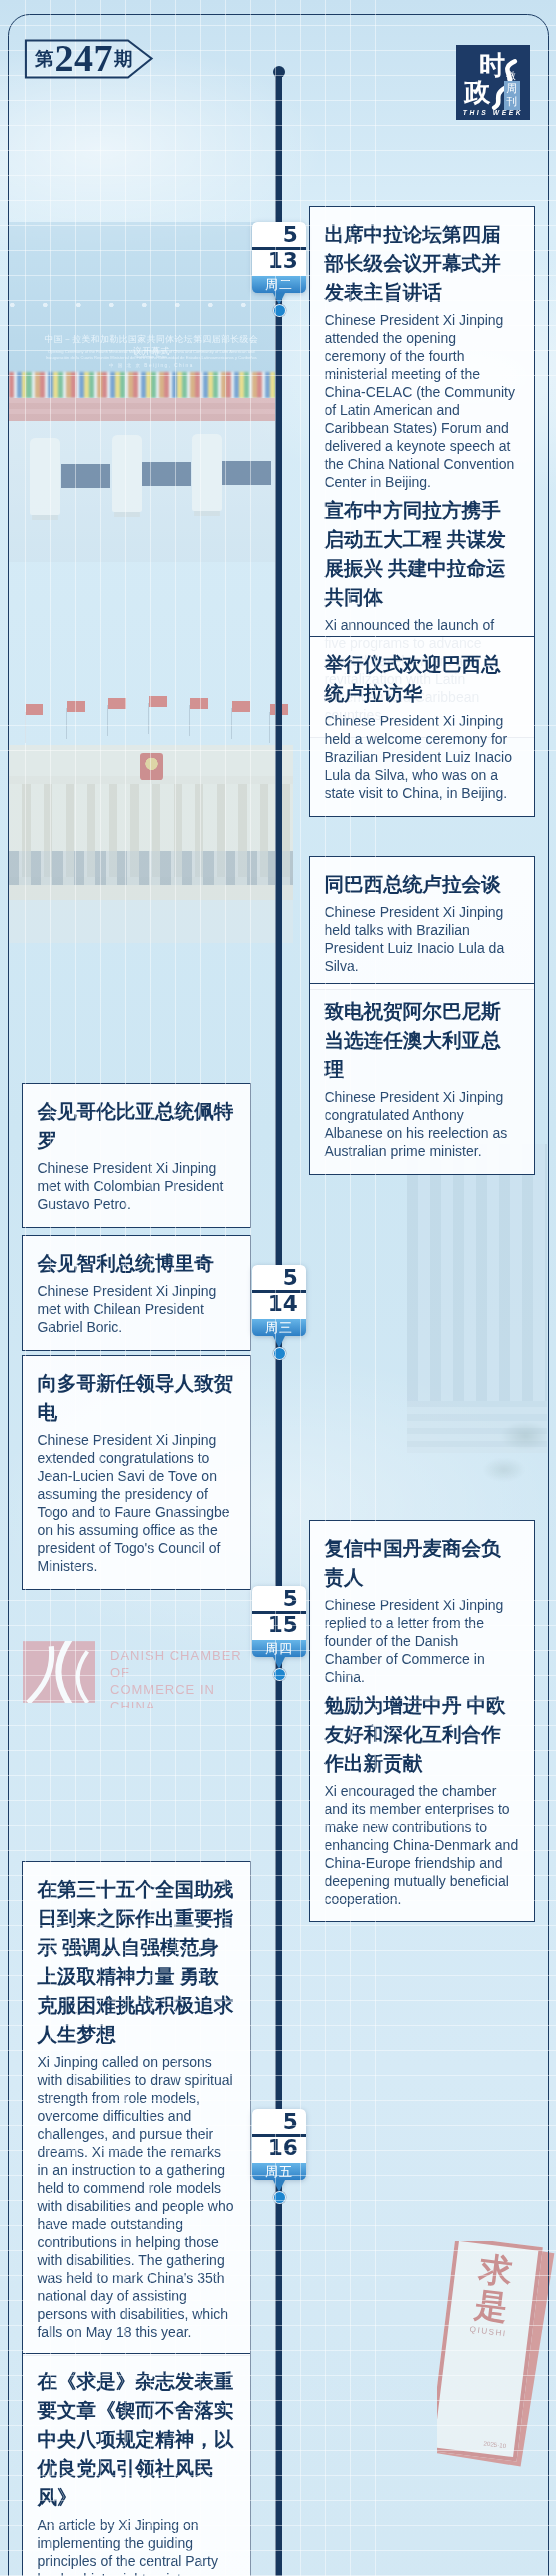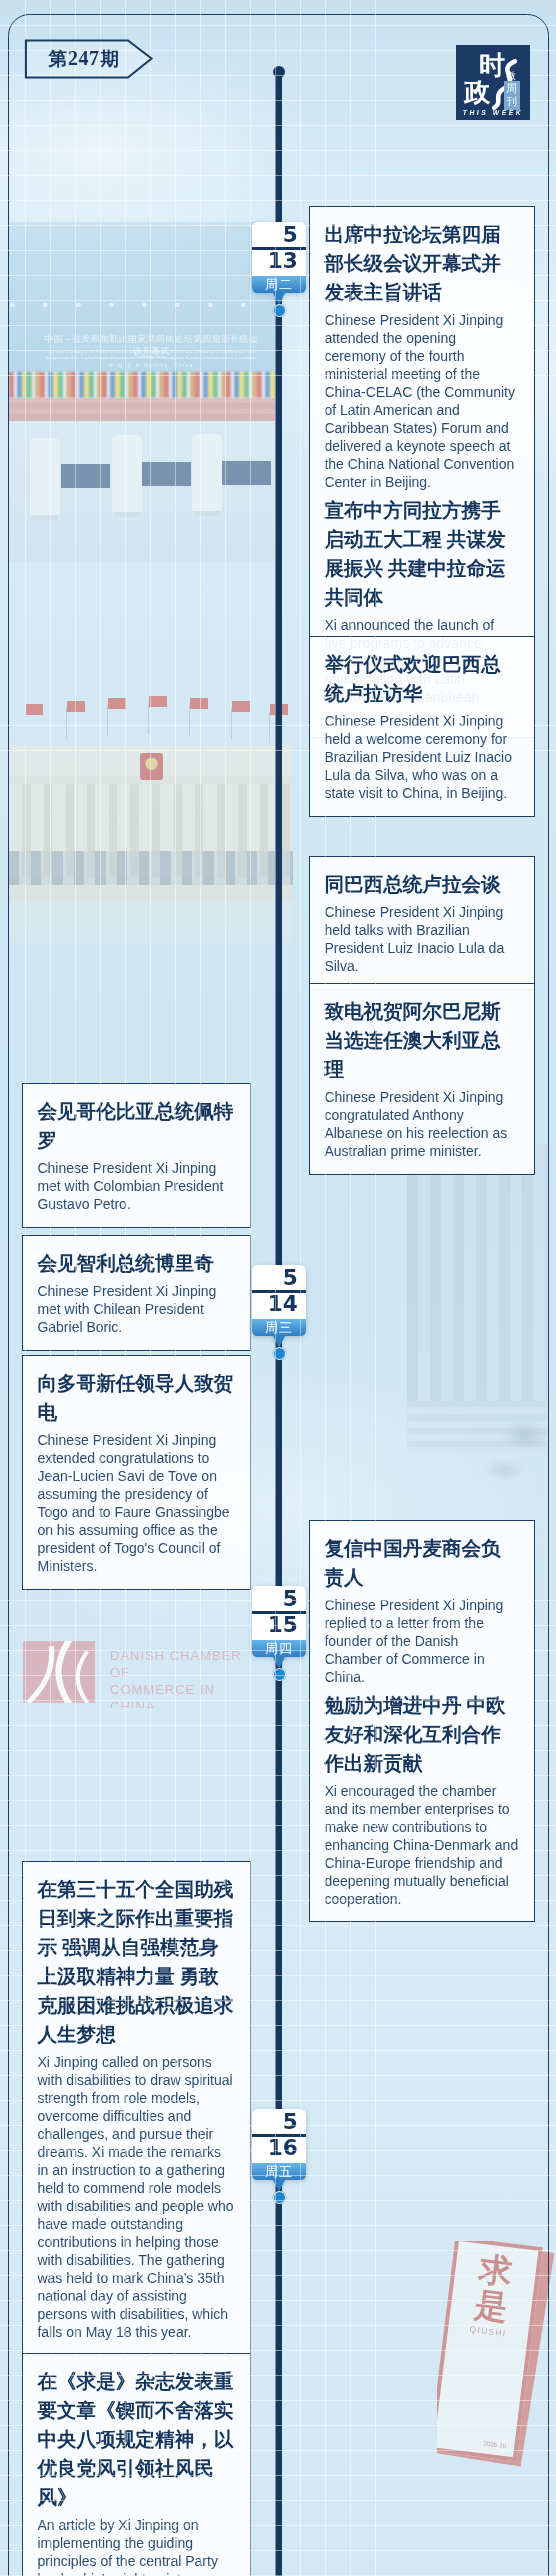--- a/index.html
+++ b/index.html
@@ -17,21 +17,21 @@
       repeating-linear-gradient(90deg, rgba(255,255,255,.45) 0 0.5px, rgba(255,255,255,0) 0.5px 25px),
       repeating-linear-gradient(180deg, rgba(255,255,255,.45) 0 0.5px, rgba(255,255,255,0) 0.5px 25px),
       radial-gradient(rgba(140,185,215,.18) 0.5px, rgba(0,0,0,0) 0.5px);
     background-size:auto,auto,3.1px 3.1px; z-index:5;}
   .frame{position:absolute;left:7.7px;top:14px;width:539px;height:3741px;border:1.5px solid #1c3c64;border-radius:21.6px;z-index:1;}
 
   
   .issue{position:absolute;left:24px;top:39px;width:130px;height:40px;z-index:6;}
   .issue svg{position:absolute;left:0;top:0;}
   .issue .txt{position:absolute;left:8.2px;top:0;width:103px;height:38px;display:flex;align-items:center;justify-content:center;color:#16365e;font-family:"Liberation Serif","DejaVu Serif",serif;font-weight:bold;}
-  .issue .small{font-size:18.5px;} .issue .big{font-size:20px;letter-spacing:0.5px;padding:0 1px;}
+  .issue .small{font-size:18.5px;} .issue .big{font-size:38px;letter-spacing:0.5px;padding:0 1px;}
 
   
   .mast{position:absolute;left:456px;top:45px;width:74px;height:75px;background:#1d3a66;z-index:6;}
   .mast .c1{position:absolute;left:23px;top:3.1px;font-size:26px;font-weight:bold;color:#fff;font-family:"Liberation Serif","DejaVu Serif",serif;}
   .mast .c2{position:absolute;left:8.2px;top:30px;font-size:26px;font-weight:bold;color:#fff;font-family:"Liberation Serif","DejaVu Serif",serif;}
   .mast svg{position:absolute;left:30px;top:13.4px;}
   .mast .wei{position:absolute;left:50px;top:25px;font-size:9.8px;color:#fff;}
   .mast .zkbox{position:absolute;left:48px;top:36px;width:15.5px;height:28px;background:#7ba6cf;color:#fff;font-size:10.8px;line-height:13.4px;text-align:center;padding-top:1px;}
   .mast .week{position:absolute;left:0;bottom:4.1px;width:100%;text-align:center;color:#fff;font-size:6.7px;font-style:italic;font-weight:bold;letter-spacing:2.6px;}
 

